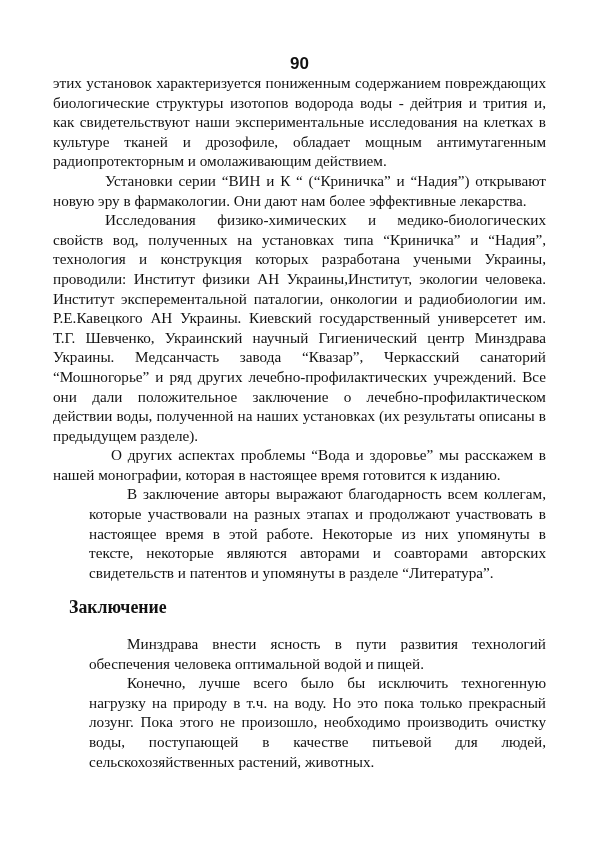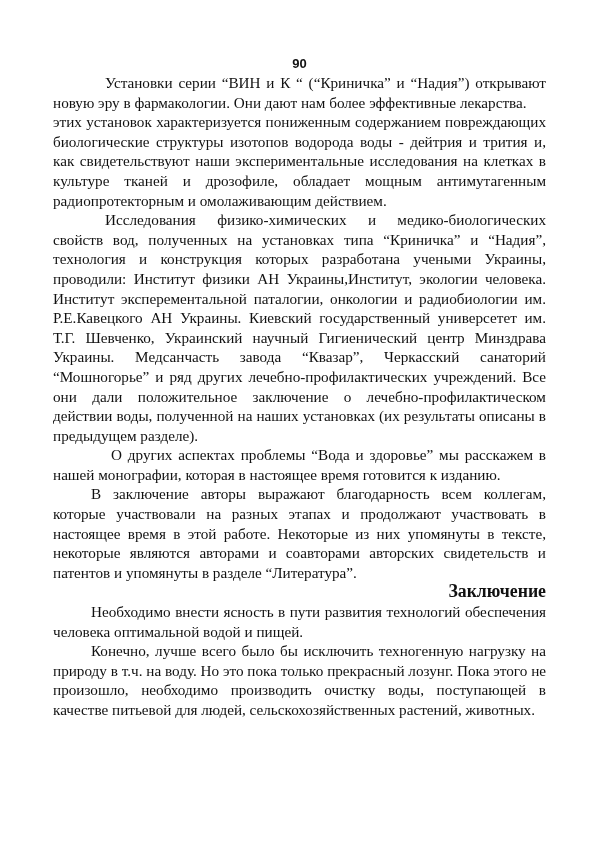--- a/index.html
+++ b/index.html
@@ -2,37 +2,37 @@
 <html><head>
 <meta charset="utf-8">
 <style>
   html, body { margin:0; padding:0; background:#ffffff; }
   body { width:600px; height:852px; position:relative; overflow:hidden; }
   .page {
     position:absolute; left:53px; top:54px; width:493px;
     font-family: "Liberation Serif", "DejaVu Serif", serif;
     font-size:15.2px; line-height:19.6px; color:#111;
   }
-  .page-number { text-align:center; font-weight:bold; font-family:"Liberation Sans", sans-serif; font-size:13px; line-height:19px; margin-left:0; }
+  .page-number { text-align:center; font-weight:bold; font-family:"Liberation Sans", sans-serif; font-size:17px; line-height:19px; margin-left:0; }
   .para { margin:0; text-align:justify; text-indent:0; }
   .para.indent { text-indent:52px; }
   .para.indent2 { text-indent:58px; }
-  .para.indent3 { text-indent:38px; }
-  .heading { text-align:right; font-weight:bold; margin:0; }
+  .para.indent3 { text-indent:38px;margin-left:36px; }
+  .heading { text-align:left; font-weight:bold; margin:16px; }
 </style>
 </head>
 <body>
 
 <div class="page">
   <div class="page-number">90</div>
 
+  <p class="para">этих установок характеризуется пониженным содержанием повреждающих биологические структуры изотопов водорода воды - дейтрия и трития и, как свидетельствуют наши экспериментальные исследования на клетках в культуре тканей и дрозофиле, обладает мощным антимутагенным радиопротекторным и омолаживающим действием.</p>
   <p class="para indent">Установки серии “ВИН и К “ (“Криничка” и “Надия”) открывают новую эру в фармакологии. Они дают нам более эффективные лекарства.</p>
-  <p class="para">этих установок характеризуется пониженным содержанием повреждающих биологические структуры изотопов водорода воды - дейтрия и трития и, как свидетельствуют наши экспериментальные исследования на клетках в культуре тканей и дрозофиле, обладает мощным антимутагенным радиопротекторным и омолаживающим действием.</p>
   <p class="para indent">Исследования физико-химических и медико-биологических свойств вод, полученных на установках типа “Криничка” и “Надия”, технология и конструкция которых разработана учеными Украины, проводили: Институт физики АН Украины,Институт, экологии человека. Институт эксперементальной паталогии, онкологии и радиобиологии им. Р.Е.Кавецкого АН Украины. Киевский государственный универсетет им. Т.Г. Шевченко, Украинский научный Гигиенический центр Минздрава Украины. Медсанчасть завода “Квазар”, Черкасский санаторий “Мошногорье” и ряд других лечебно-профилактических учреждений. Все они дали положительное заключение о лечебно-профилактическом действии воды, полученной на наших установках (их результаты описаны в предыдущем разделе).</p>
   <p class="para indent2">О других аспектах проблемы “Вода и здоровье” мы расскажем в нашей монографии, которая в настоящее время готовится к изданию.</p>
   <p class="para indent3">В заключение авторы выражают благодарность всем коллегам, которые участвовали на разных этапах и продолжают участвовать в настоящее время в этой работе. Некоторые из них упомянуты в тексте, некоторые являются авторами и соавторами авторских свидетельств и патентов и упомянуты в разделе “Литература”.</p>
 
   <h3 class="heading">Заключение</h3>
 
-  <p class="para indent3">Необходимо внести ясность в пути развития технологий обеспечения человека оптимальной водой и пищей.</p>
+  <p class="para indent3">Минздрава внести ясность в пути развития технологий обеспечения человека оптимальной водой и пищей.</p>
   <p class="para indent3">Конечно, лучше всего было бы исключить техногенную нагрузку на природу в т.ч. на воду. Но это пока только прекрасный лозунг. Пока этого не произошло, необходимо производить очистку воды, поступающей в качестве питьевой для людей, сельскохозяйственных растений, животных.</p>
 
 </div>
 
 </body></html>

